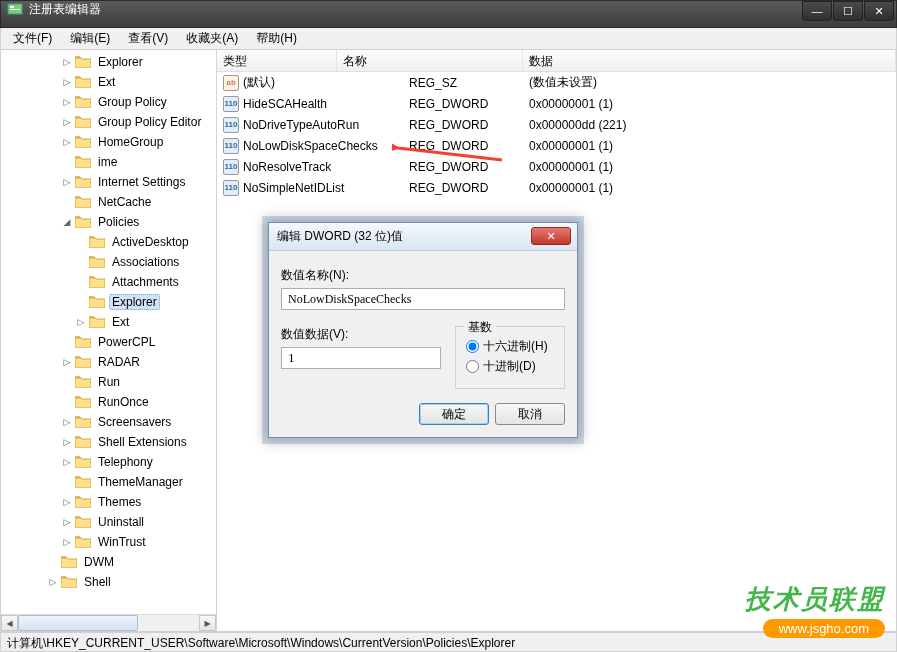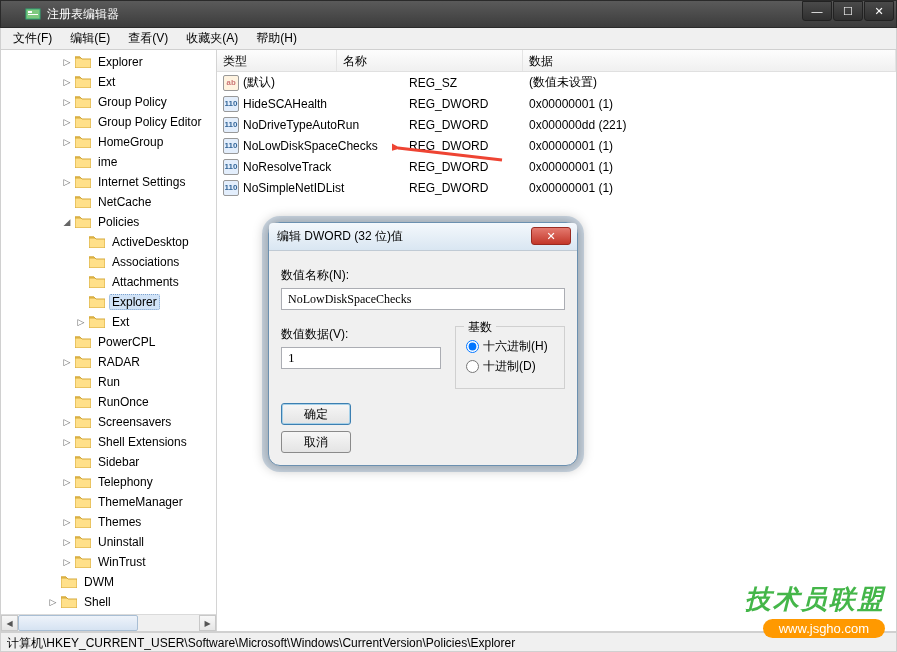--- a/index.html
+++ b/index.html
@@ -1,19 +1,19 @@
 <!DOCTYPE html>
 <html><head>
 <meta charset="utf-8">
 <style>
 * { box-sizing: border-box; margin: 0; padding: 0; }
 body { font-family: "Microsoft YaHei", Tahoma, sans-serif; font-size: 12px; background: #fff; overflow: hidden; width: 897px; height: 652px; position: relative; }
 
 
-.titlebar { height: 28px; background: linear-gradient(to bottom, #5a5a5a, #3c3c3c); color: #fff; display: flex; align-items: center; padding: 0 24px; position: relative; border: 1px solid #2a2a2a; }
+.titlebar { height: 28px; background: linear-gradient(to bottom, #5a5a5a, #3c3c3c); color: #fff; display: flex; padding: 0 6px; position: relative; border: 1px solid #2a2a2a; }
 .titlebar .app-icon { width: 16px; height: 16px; margin-right: 6px; }
 .titlebar .title { flex: 1; font-size: 12px; }
 .win-btns { display: flex; gap: 0; position: absolute; right: 2px; top: 0; }
 .win-btn { width: 30px; height: 20px; background: linear-gradient(to bottom,#4a4a4a,#2f2f2f); border: 1px solid #222; display: flex; align-items: center; justify-content: center; color: #fff; font-size: 11px; border-radius: 0 0 3px 3px; margin-left: 1px; }
 
 
 .menubar { height: 22px; background: #f0f0f0; border: 1px solid #d0d0d0; border-top: none; display: flex; align-items: center; padding: 0 4px; gap: 2px; }
 .menubar .menu-item { padding: 2px 8px; cursor: default; }
 
 
@@ -36,34 +36,34 @@
 .list-row { display: flex; height: 21px; align-items: center; padding: 0; }
 .list-row .cell { padding: 0 6px; overflow: hidden; white-space: nowrap; display: flex; align-items: center; }
 .val-icon { width: 16px; height: 16px; margin-right: 4px; display: inline-flex; align-items: center; justify-content: center; font-size: 8px; font-weight: bold; border: 1px solid #999; border-radius: 2px; flex-shrink: 0; }
 .val-icon.sz { background: #fff3e0; color: #c77; font-family: Liberation Mono, monospace; }
 .val-icon.dw { background: #e3eefc; color: #369; }
 
 
 .statusbar { height: 20px; background: #f0f0f0; border: 1px solid #d0d0d0; border-top: 1px solid #d0d0d0; padding: 2px 6px; font-size: 12px; }
 
 
-.dialog { position: absolute; left: 268px; top: 222px; width: 310px; background: #f0f0f0; border: 1px solid #6b90b0; box-shadow: 0 0 12px 4px rgba(0,0,0,.25), 0 0 0 6px rgba(180,200,220,.6); border-radius: 12px; }
+.dialog { position: absolute; left: 268px; top: 222px; width: 310px; background: #f0f0f0; border: 1px solid #6b90b0; box-shadow: 0 0 12px 4px rgba(0,0,0,.25), 0 0 0 6px rgba(180,200,220,.6); border-radius: 0; }
 .dialog-title { height: 28px; background: linear-gradient(to bottom,#f4f8fc,#d9e6f2); display: flex; align-items: center; padding: 0 8px; border-bottom: 1px solid #c0cad4; border-radius: 4px 4px 0 0; position: relative; }
 .dialog-title .close { position: absolute; right: 6px; top: 4px; width: 40px; height: 18px; background: linear-gradient(#e47a6f,#c3372a); border-radius: 3px; color: #fff; display: flex; align-items: center; justify-content: center; font-size: 11px; border: 1px solid #9a2a20; }
 .dialog-body { padding: 10px 12px 4px; }
 .gbox { border: 1px solid #d0d0d0; padding: 8px 10px 10px; margin-top: 6px; position: relative; }
 .gbox-title { position: absolute; top: -8px; left: 8px; background: #f0f0f0; padding: 0 4px; }
 .field-label { margin: 6px 0 4px; }
 .ro-input { width: 100%; height: 22px; border: 1px solid #abadb3; background: #fff; padding: 2px 6px; font-family: Tahoma; font-size: 12px; }
 .body-row { display: flex; gap: 14px; margin-top: 10px; }
 .body-row .left { flex: 1; }
 .body-row .right { width: 110px; }
 .text-input { width: 100%; height: 22px; border: 1px solid #abadb3; background: #fff; padding: 2px 6px; font-family: Tahoma; }
 .radio-row { display: flex; align-items: center; gap: 4px; margin: 3px 0; }
-.dlg-buttons { display: flex; justify-content: flex-end; gap: 6px; padding: 10px 12px 12px; flex-direction: column; }
+.dlg-buttons { display: flex; justify-content: flex-end; gap: 6px; padding: 10px 12px 12px; }
 .dlg-btn { width: 70px; height: 22px; background: linear-gradient(#f6f6f6,#e4e4e4); border: 1px solid #8a8a8a; border-radius: 3px; font-size: 12px; }
 .dlg-btn.primary { border: 1px solid #3c7fb1; box-shadow: inset 0 0 0 1px #a6d0e8; }
 
 
 .arrow { position: absolute; pointer-events: none; }
 
 
 .hscroll { position: absolute; bottom: 0; left: 0; right: 0; height: 17px; background: #f0f0f0; border-top: 1px solid #dadada; display: flex; }
 .hscroll .btn { width: 17px; background: linear-gradient(#f8f8f8,#e6e6e6); border: 1px solid #c8c8c8; display:flex;align-items:center;justify-content:center;font-size:8px;color:#555;}
 .hscroll .track { flex: 1; position: relative; }
@@ -257,28 +257,20 @@
             </svg></span>
           <span class="tree-label">Screensavers</span>
         </div>
         <div class="tree-item" style="padding-left: 56px;">
           <span class="twisty">▷</span>
           <span class="folder-icon"><svg class="folder-svg" viewBox="0 0 16 13">
               <path d="M0 2 L5 2 L7 4 L16 4 L16 13 L0 13 Z" fill="#ffe08a" stroke="#d4a83a"></path>
               <path d="M0 2 L5 2 L6 3 L0 3 Z" fill="#f7ce5b" stroke="#d4a83a"></path>
             </svg></span>
           <span class="tree-label">Shell Extensions</span>
-        </div>
-        <div class="tree-item" style="padding-left: 56px;">
-          <span class="twisty"></span>
-          <span class="folder-icon"><svg class="folder-svg" viewBox="0 0 16 13">
-              <path d="M0 2 L5 2 L7 4 L16 4 L16 13 L0 13 Z" fill="#ffe08a" stroke="#d4a83a"></path>
-              <path d="M0 2 L5 2 L6 3 L0 3 Z" fill="#f7ce5b" stroke="#d4a83a"></path>
-            </svg></span>
-          <span class="tree-label">Sidebar</span>
         </div>
         <div class="tree-item" style="padding-left: 56px;">
           <span class="twisty">▷</span>
           <span class="folder-icon"><svg class="folder-svg" viewBox="0 0 16 13">
               <path d="M0 2 L5 2 L7 4 L16 4 L16 13 L0 13 Z" fill="#ffe08a" stroke="#d4a83a"></path>
               <path d="M0 2 L5 2 L6 3 L0 3 Z" fill="#f7ce5b" stroke="#d4a83a"></path>
             </svg></span>
           <span class="tree-label">Telephony</span>
         </div>
         <div class="tree-item" style="padding-left: 56px;">

